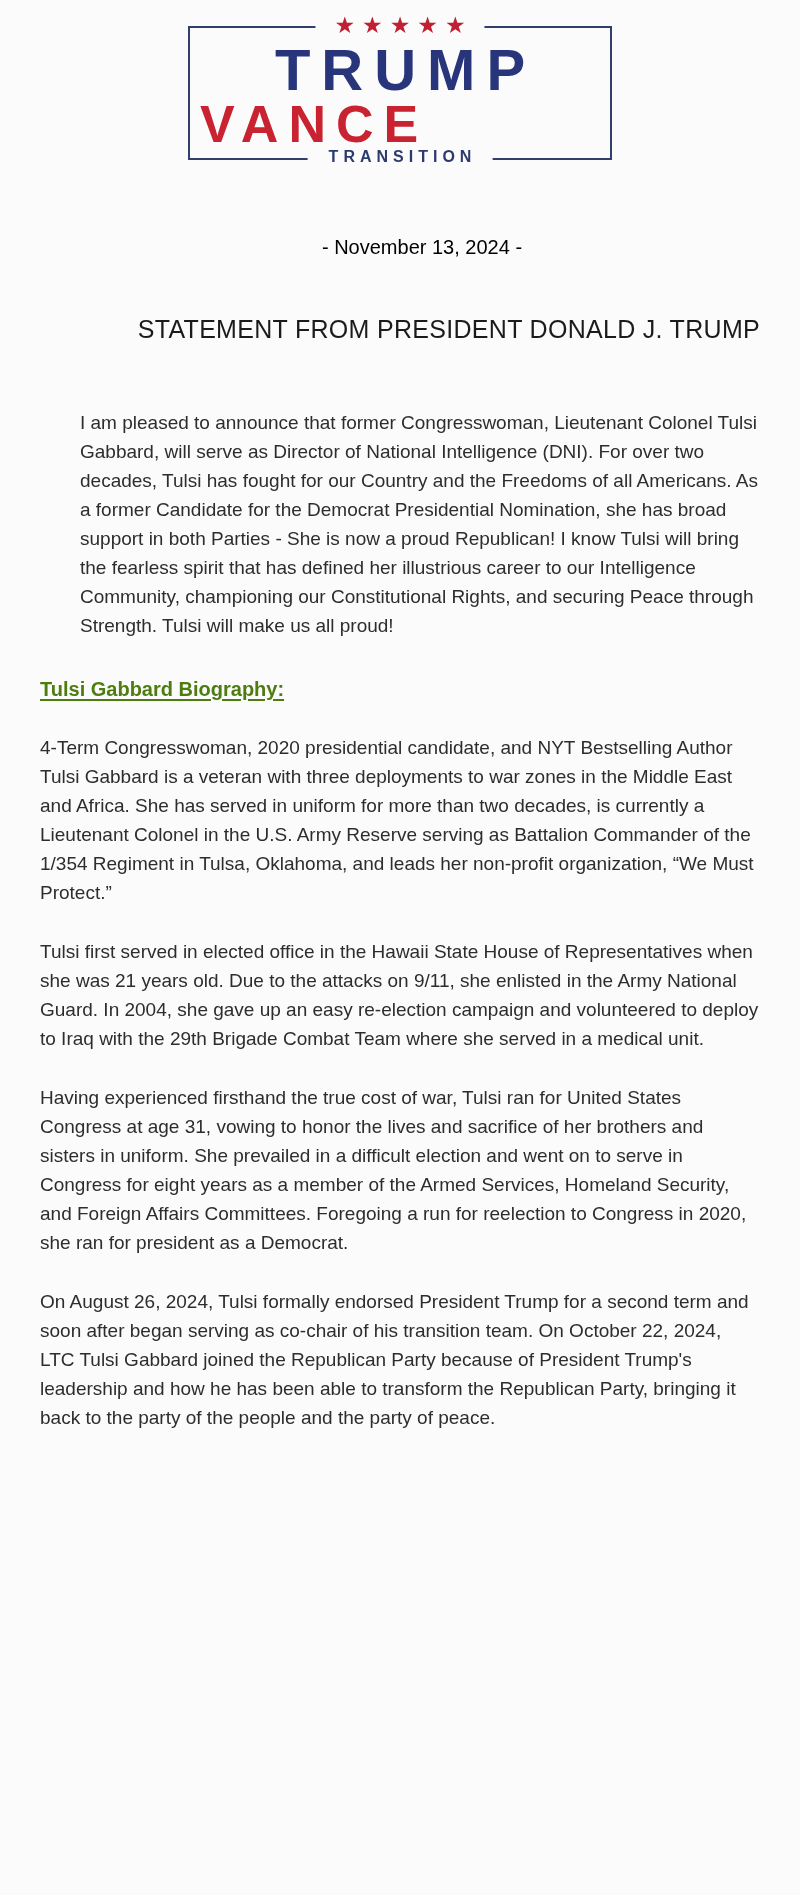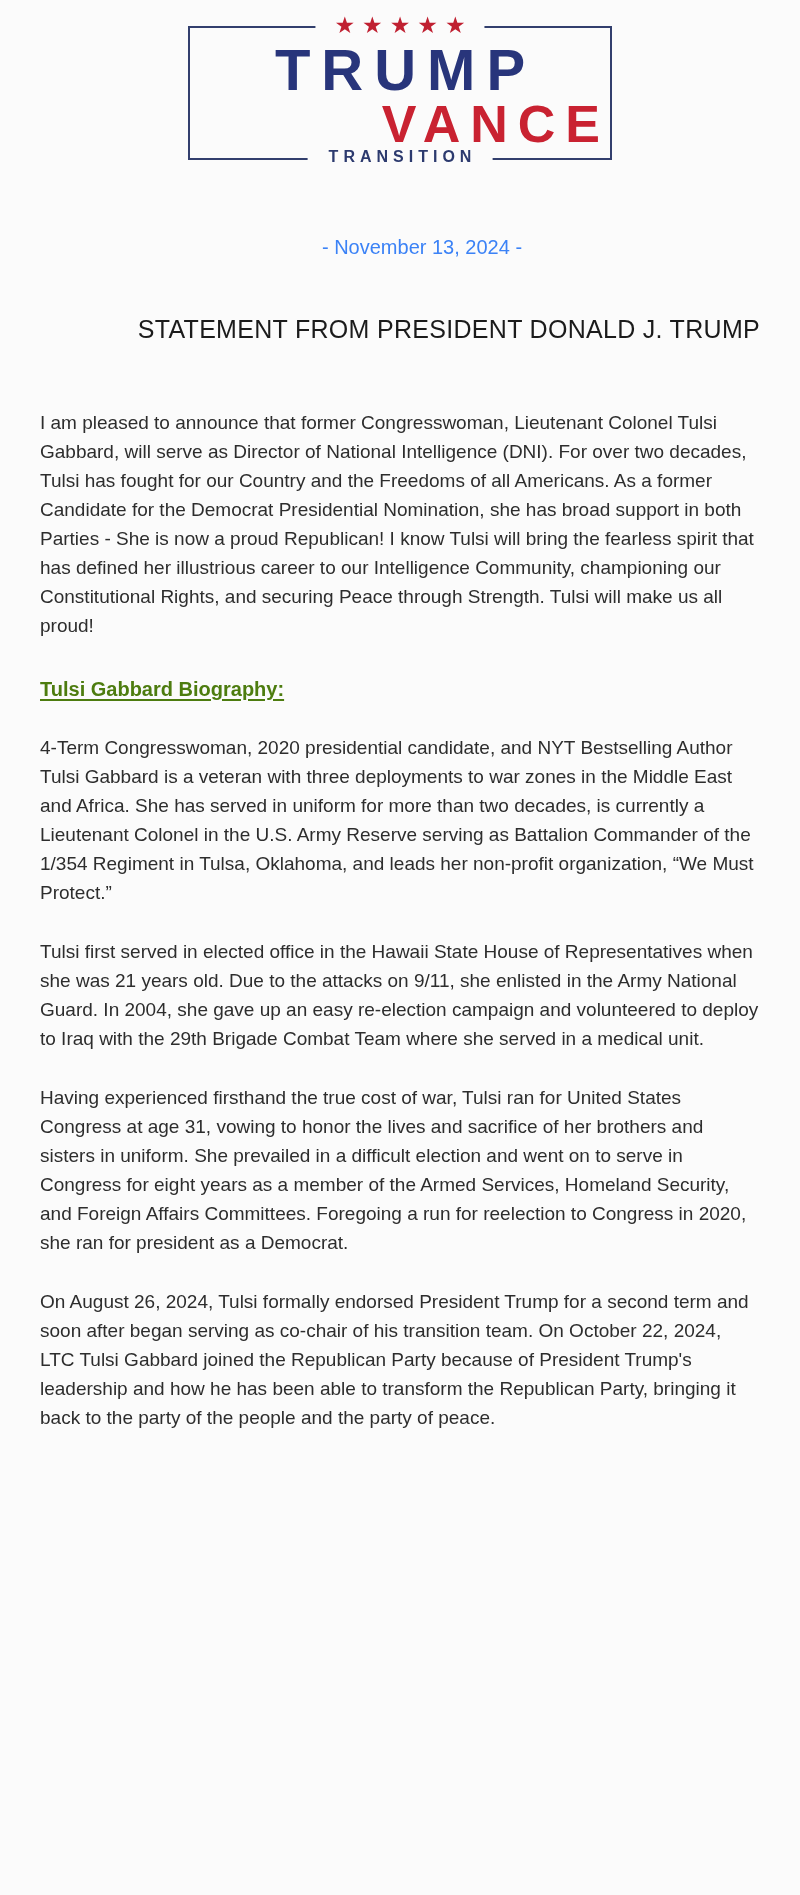--- a/index.html
+++ b/index.html
@@ -47,50 +47,49 @@
     text-align: center;
     font-weight: 700;
     font-size: 58px;
     letter-spacing: 11px;
     text-indent: 11px;
     color: #28357b;
     line-height: 1;
     margin-top: 13px;
   }
   .logo-vance {
-    text-align: right;
+    text-align: left;
     font-weight: 700;
     font-size: 52px;
     letter-spacing: 10px;
     text-indent: 10px;
     color: #c92231;
     line-height: 1;
     margin-top: -1px;
-    padding-left: 48px;
   }
   .logo-transition {
     position: absolute;
     bottom: -10px;
     left: 50%;
     transform: translateX(-50%);
     background: #fbfbfb;
     padding: 0 16px;
     color: #2c3a6e;
     font-weight: 700;
     font-size: 16px;
     letter-spacing: 5px;
     text-indent: 5px;
     line-height: 1.3;
     white-space: nowrap;
   }
 
   
   .date-line {
     text-align: center;
-    color: #3b82f6;
+    color: #000000;
     font-size: 20px;
     margin-top: 76px;
     margin-left: 44px;
   }
   .headline {
     text-align: right;
     font-weight: 400;
     font-size: 25px;
     color: #1b1b1b;
     letter-spacing: 0.3px;
@@ -100,20 +99,21 @@
     padding: 0 40px;
   }
   .content p {
     font-size: 19px;
     line-height: 29px;
     margin: 0 0 30px;
     color: #2d2d2d;
   }
   p.statement-paragraph {
     margin-top: 64px;
+    margin-left: 40px;
   }
   .bio-heading {
     font-size: 20px;
     font-weight: 700;
     color: #4d7c0f;
     text-decoration: underline;
     text-underline-offset: 3px;
     margin: 38px 0 32px;
   }
 </style>

